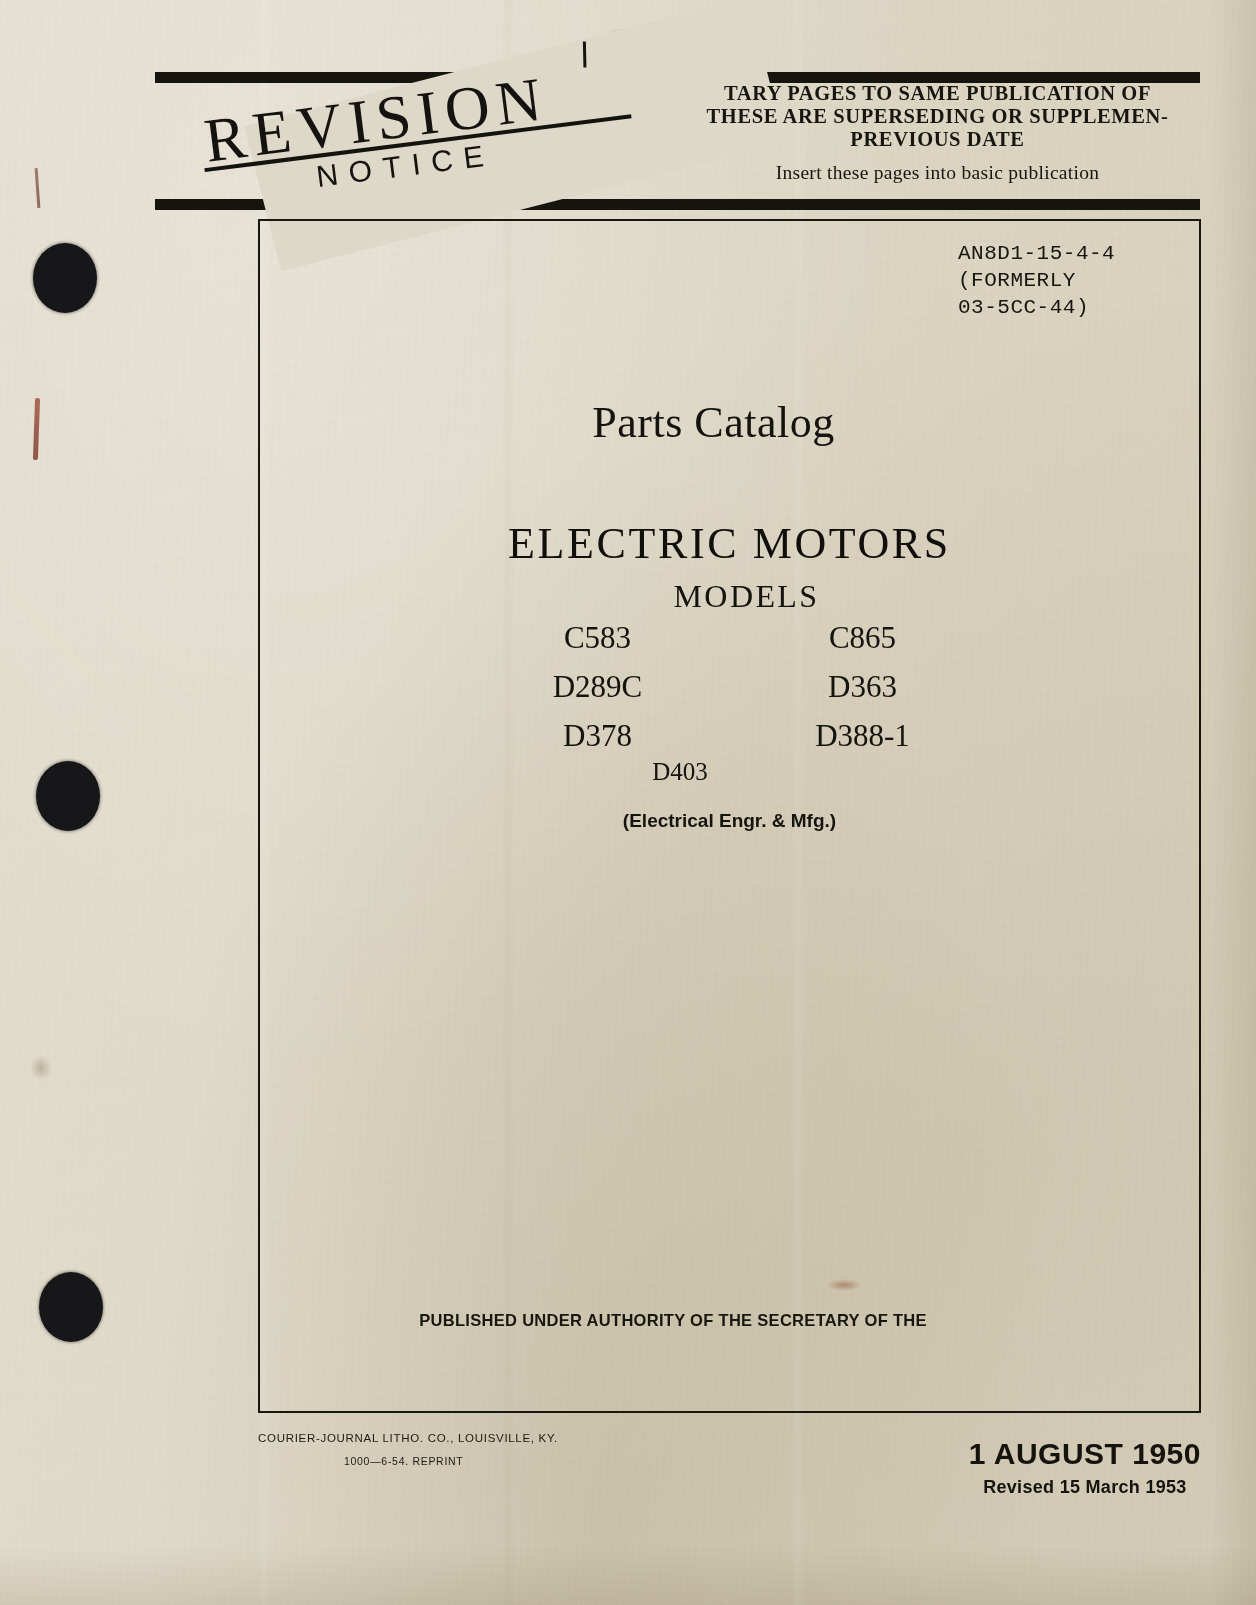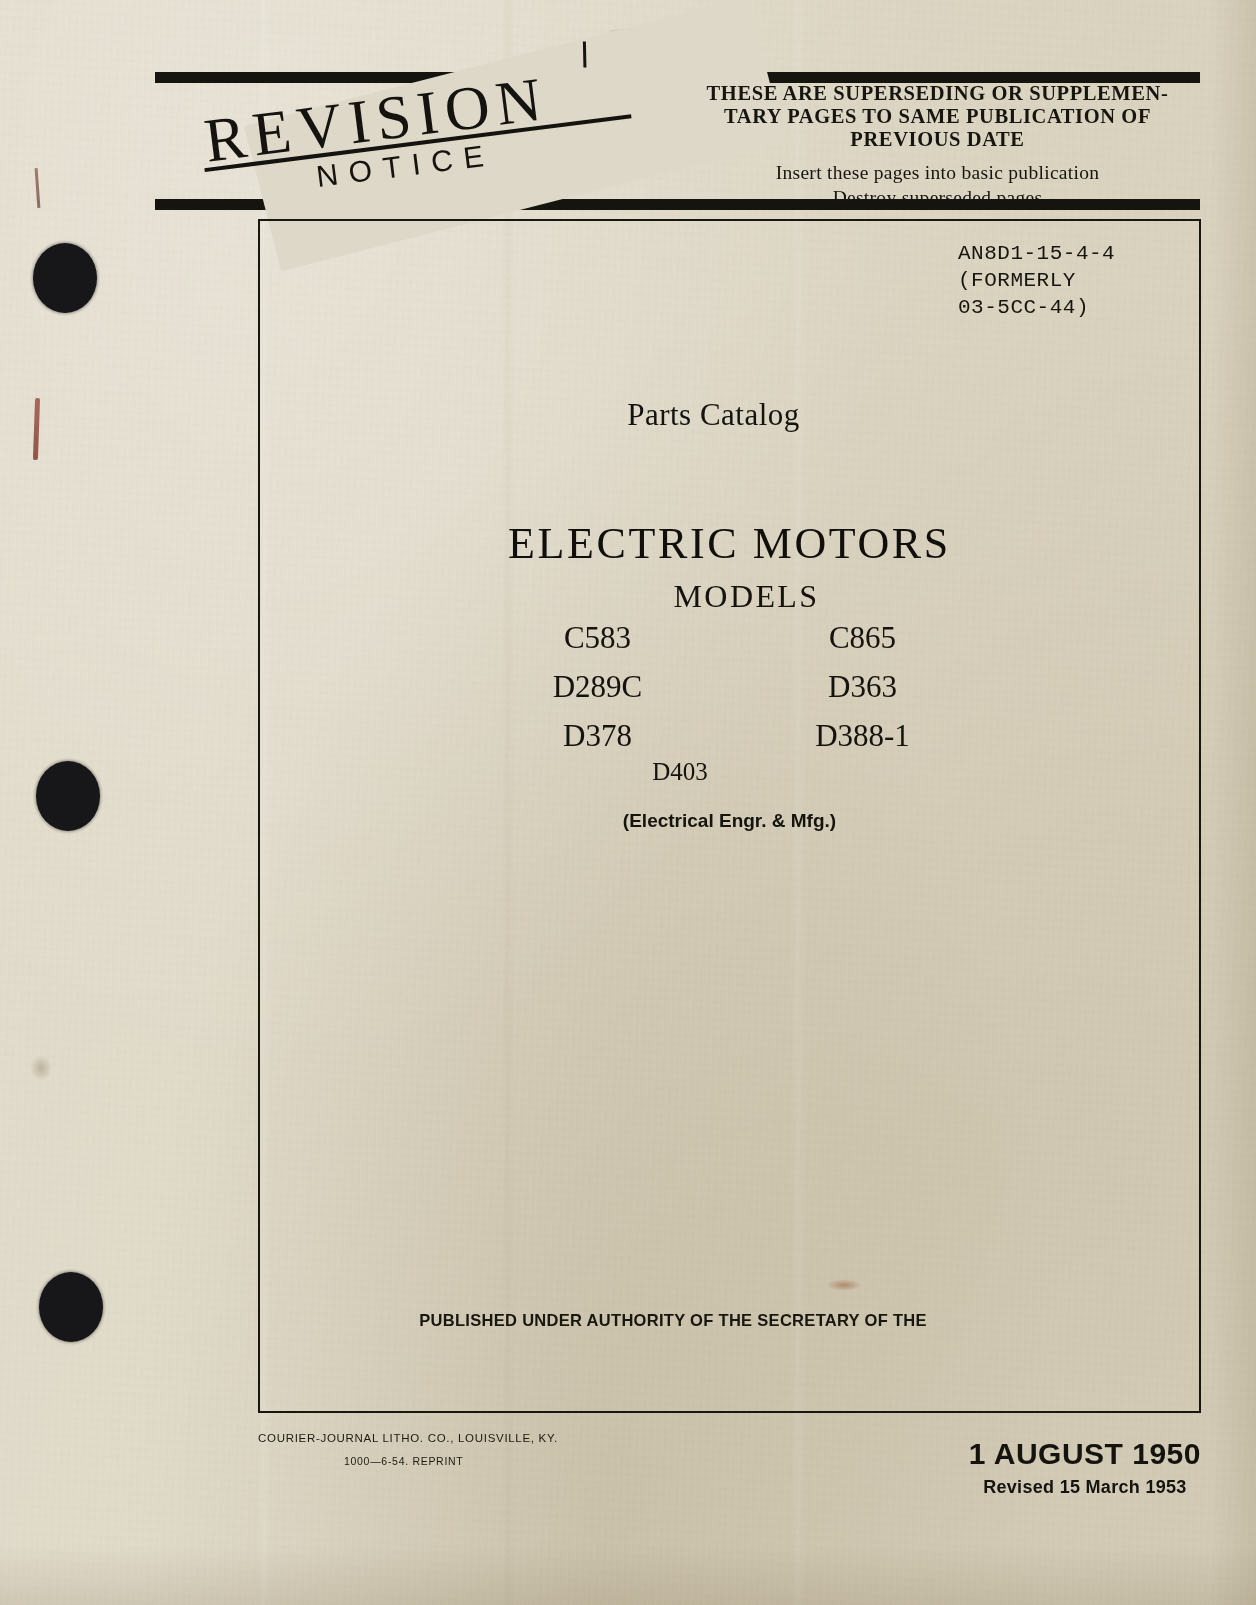--- a/index.html
+++ b/index.html
@@ -190,21 +190,21 @@
     color: #16150f;
   }
 
   .parts-catalog {
     position: absolute;
     left: 258px;
     top: 397px;
     width: 911px;
     text-align: center;
     font-family: "Liberation Serif", serif;
-    font-size: 31px;
+    font-size: 44px;
     color: #14130e;
     letter-spacing: .5px;
   }
 
   .title-main {
     position: absolute;
     left: 258px;
     top: 518px;
     width: 943px;
     text-align: center;
@@ -357,27 +357,26 @@
     <div class="rev-word-box">
       <div class="rev-mask"></div>
       <div class="rev-word">REVISION</div>
       <div class="rev-underline"></div>
       <div class="rev-tick"></div>
       <div class="rev-sub">NOTICE</div>
     </div>
 
     <div class="rev-text">
       <div class="l1">
+        <div>TARY PAGES TO SAME PUBLICATION OF</div>
         <div>THESE ARE SUPERSEDING OR SUPPLEMEN-</div>
-        <div>TARY PAGES TO SAME PUBLICATION OF</div>
         <div>PREVIOUS DATE</div>
       </div>
       <div class="l2">
         <div>Insert these pages into basic publication</div>
-        <div>Destroy superseded pages</div>
       </div>
     </div>
   </div>
 
   <div class="doc-frame"></div>
 
   <div class="pubno">
     <div>AN8D1-15-4-4</div>
     <div>(FORMERLY</div>
     <div>03-5CC-44)</div>

